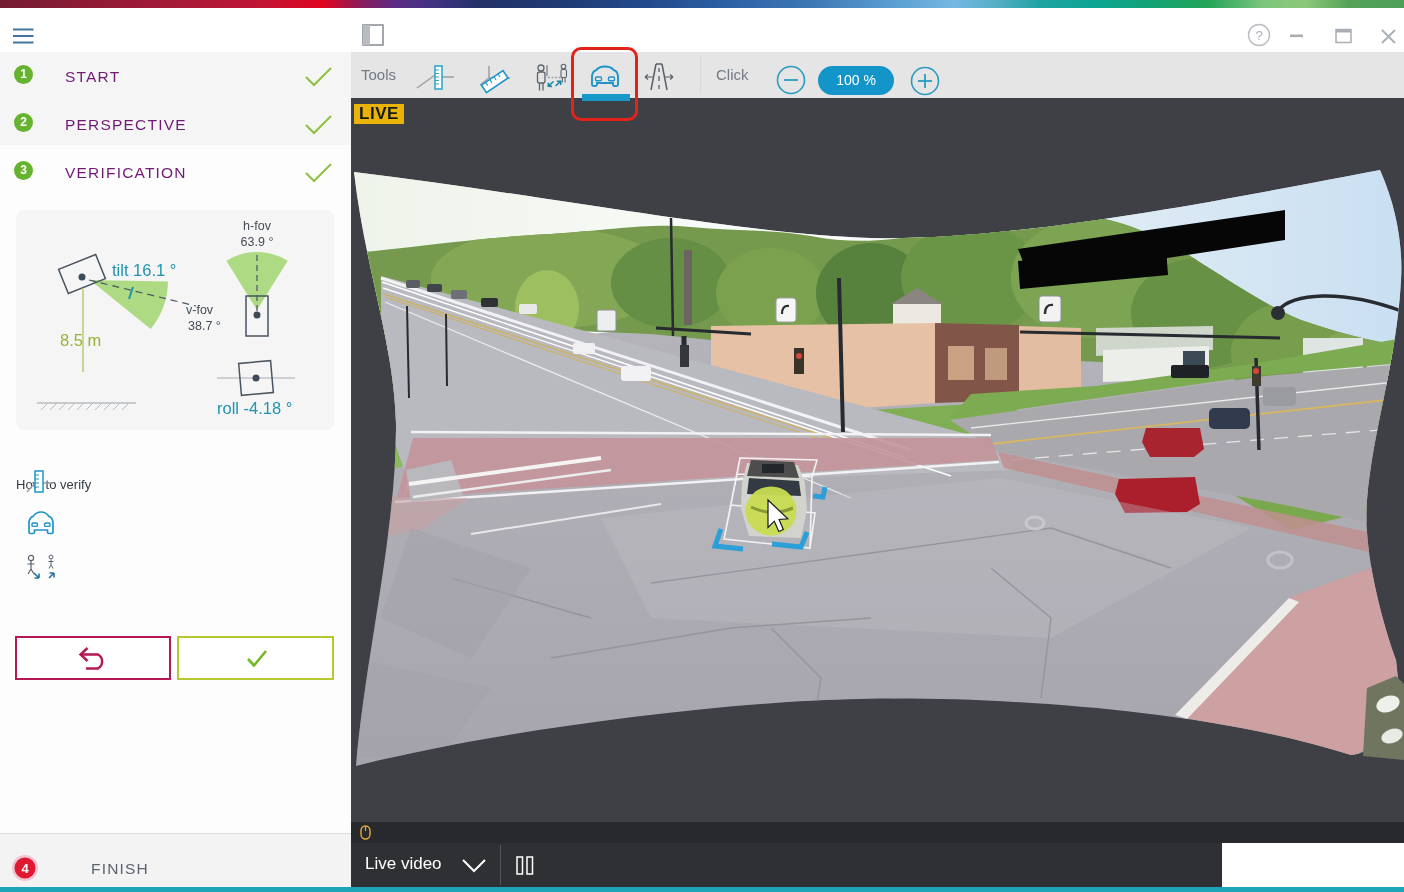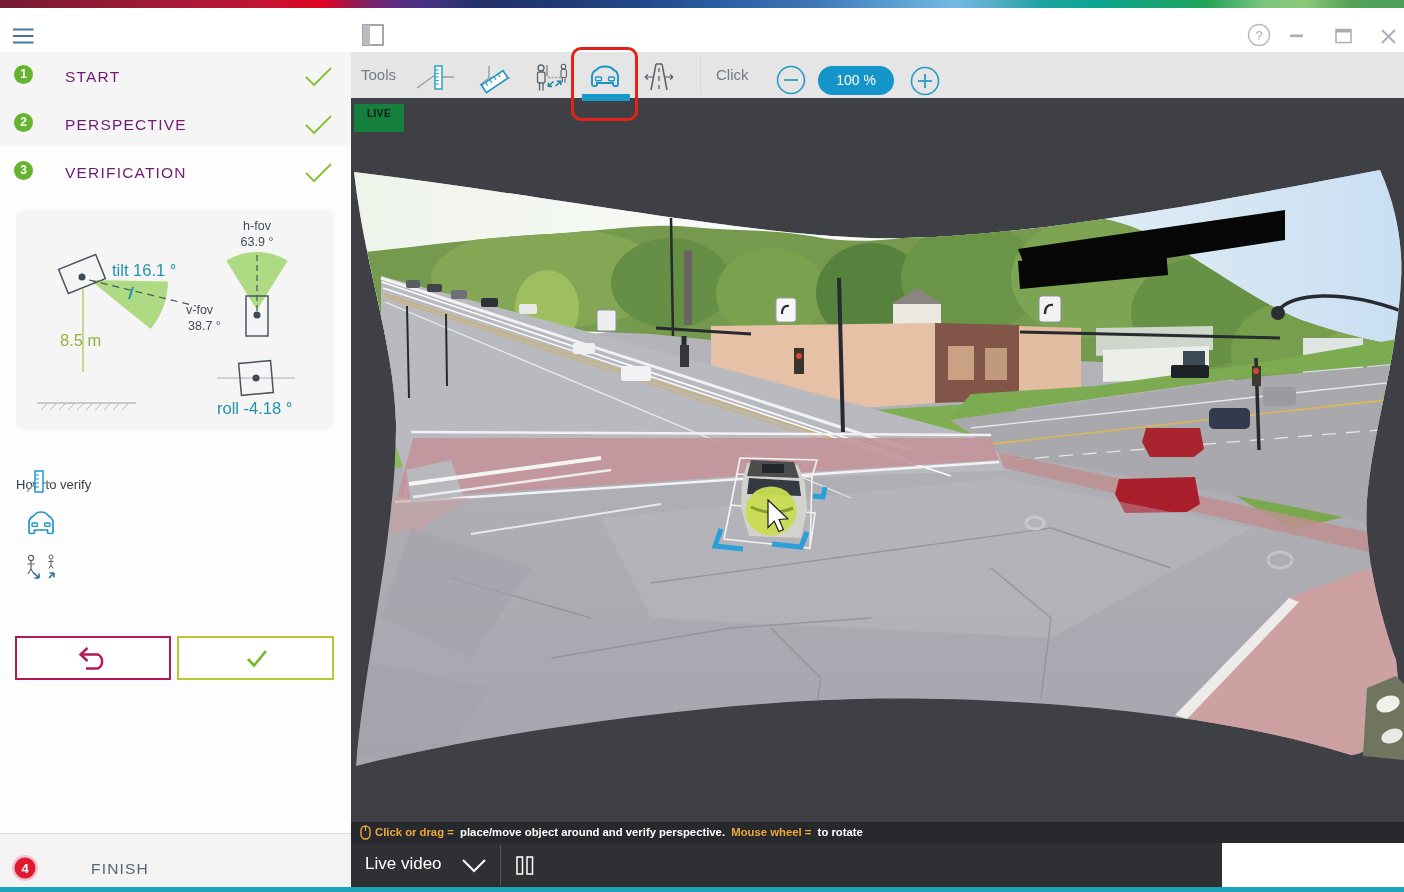--- a/index.html
+++ b/index.html
@@ -23,22 +23,22 @@
   .hitem{font-size:12.6px;color:#4c5763;line-height:15.5px;}
   .btn{width:153px;height:44px;box-sizing:border-box;background:#fff;}
   #finishstrip{left:0;top:833px;width:351px;height:55px;background:#f3f3f4;border-top:1px solid #dcdcde;}
   #bluebottom{left:0;top:887px;width:1404px;height:5px;background:#1ba4b8;}
   #toolbar{left:351px;top:52px;width:1053px;height:46px;background:#e5e5e5;}
   #videoarea{left:351px;top:98px;width:1053px;height:724px;background:#3e4046;overflow:hidden;}
   #hintbar{left:351px;top:822px;width:1053px;height:21px;background:#27292c;color:#fff;
      font-size:11.3px;font-weight:bold;line-height:21px;white-space:nowrap;}
   #ctrlbar{left:351px;top:843px;width:871px;height:44px;background:#2e3033;}
   .org{color:#eda93b;}
-  #livebadge{left:354px;top:104px;width:50px;height:28px;background:#15803d;color:#151a10;
-     font-size:10px;font-weight:bold;text-align:center;line-height:20px;letter-spacing:.5px;}
+  #livebadge{left:354px;top:104px;width:50px;height:20px;background:#eab308;color:#151a10;
+     font-size:17px;font-weight:bold;text-align:center;line-height:20px;letter-spacing:.5px;}
   #redrect{left:571px;top:47px;width:67px;height:74px;border:3px solid #e2231a;border-radius:10px;box-sizing:border-box;}
   #bluetab{left:582px;top:94px;width:48px;height:7px;background:#1798c9;}
   .wtext{color:#717a83;font-size:15px;}
 </style>
 </head>
 <body>
 <div id="topstrip" class="abs"></div>
 <div id="header" class="abs">
   <svg class="abs" style="left:12px;top:11px" width="24" height="26">
     <rect x="1" y="9.5" width="20.5" height="2" fill="#45759c"></rect>
@@ -426,21 +426,20 @@
 
 <div id="livebadge" class="abs">LIVE</div>
 <div id="redrect" class="abs"></div>
 <div id="bluetab" class="abs"></div>
 
 <div id="hintbar" class="abs">
   <svg class="abs" style="left:9px;top:3px" width="12" height="16">
     <rect x="1" y="1" width="9" height="13" rx="4.5" fill="none" stroke="#eda93b" stroke-width="1.4"></rect>
     <line x1="5.5" y1="1" x2="5.5" y2="6" stroke="#eda93b" stroke-width="1.2"></line>
   </svg>
-  <span class="abs" style="left:24px"><span class="org">Click or drag =</span>&nbsp; place/move object around and verify perspective.&nbsp; <span class="org">Mouse wheel =</span>&nbsp; to rotate</span>
 </div>
 
 <div id="ctrlbar" class="abs">
   <div class="abs" style="left:14px;top:11px;font-size:17px;color:#fff;">Live video</div>
   <svg class="abs" style="left:110px;top:15px" width="28" height="16">
       <path d="M2 2 L13 13 L24 2" fill="none" stroke="#fff" stroke-width="2"></path>
     </svg>
   <div class="abs" style="left:149px;top:2px;width:1px;height:40px;background:#52555a"></div>
   <svg class="abs" style="left:165px;top:13px" width="20" height="20">
     <rect x="1" y="1" width="5.5" height="17" fill="none" stroke="#fff" stroke-width="1.5"></rect>

